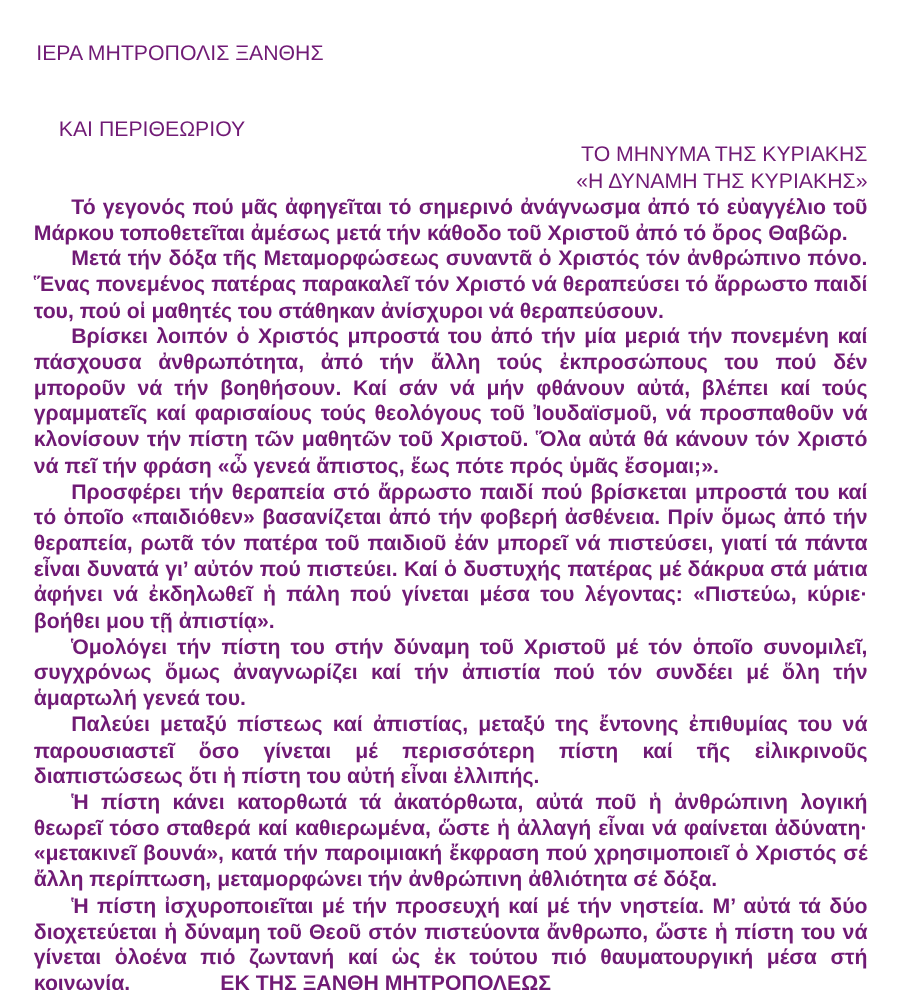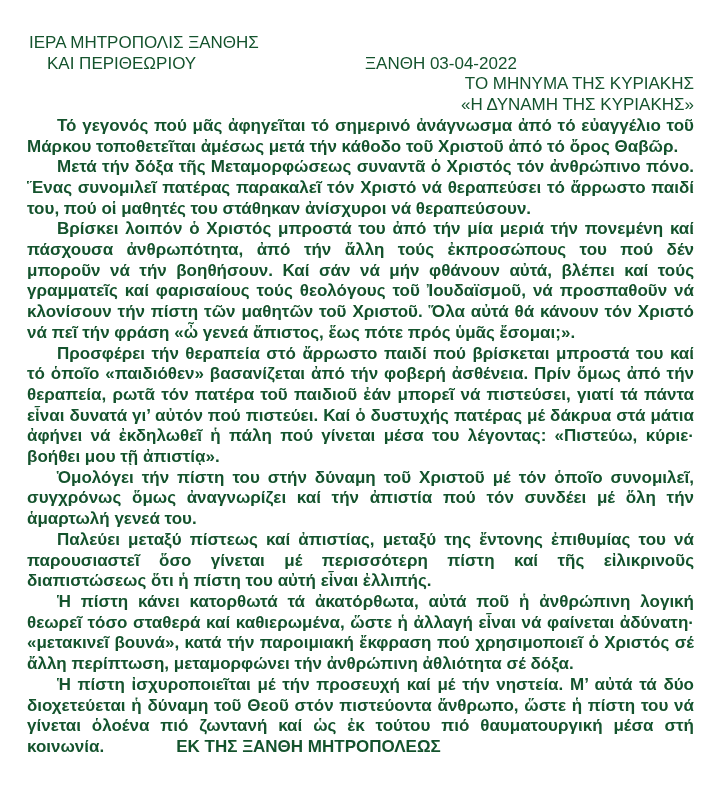--- a/index.html
+++ b/index.html
@@ -11,31 +11,32 @@
     overflow: hidden;
   }
   .doc {
     box-sizing: border-box;
     width: 720px;
     height: 792px;
     padding: 33px 26px 0 27px;
     font-family: "Liberation Sans", "DejaVu Sans", sans-serif;
     font-size: 17px;
     line-height: 20.7px;
-    color: #14532d;
+    color: #701a75;
     -webkit-font-smoothing: antialiased;
   }
   .hdr-line1 {
     padding-left: 2px;
     white-space: nowrap;
   }
   .hdr-line2 {
     position: relative;
     padding-left: 20px;
     white-space: nowrap;
+    margin-top: 40px;
   }
   .hdr-date {
     position: absolute;
     left: 338px;
     top: 0;
   }
   .hdr-title, .hdr-subtitle {
     text-align: right;
   }
   .body-text p {
@@ -53,29 +54,28 @@
 </style>
 </head>
 <body>
 
 <div class="doc">
 
   <div class="hdr">
     <div class="hdr-line1">ΙΕΡΑ ΜΗΤΡΟΠΟΛΙΣ ΞΑΝΘΗΣ</div>
     <div class="hdr-line2">
       <span>ΚΑΙ ΠΕΡΙΘΕΩΡΙΟΥ</span>
-      <span class="hdr-date">ΞΑΝΘΗ 03-04-2022</span>
     </div>
     <div class="hdr-title">ΤΟ ΜΗΝΥΜΑ ΤΗΣ ΚΥΡΙΑΚΗΣ</div>
     <div class="hdr-subtitle">«Η ΔΥΝΑΜΗ ΤΗΣ ΚΥΡΙΑΚΗΣ»</div>
   </div>
 
   <div class="body-text">
     <p>Τό γεγονός πού μᾶς ἀφηγεῖται τό σημερινό ἀνάγνωσμα ἀπό τό εὐαγγέλιο τοῦ Μάρκου τοποθετεῖται ἀμέσως μετά τήν κάθοδο τοῦ Χριστοῦ ἀπό τό ὄρος Θαβῶρ.</p>
-    <p>Μετά τήν δόξα τῆς Μεταμορφώσεως συναντᾶ ὁ Χριστός τόν ἀνθρώπινο πόνο. Ἕνας συνομιλεῖ πατέρας παρακαλεῖ τόν Χριστό νά θεραπεύσει τό ἄρρωστο παιδί του, πού οἱ μαθητές του στάθηκαν ἀνίσχυροι νά θεραπεύσουν.</p>
+    <p>Μετά τήν δόξα τῆς Μεταμορφώσεως συναντᾶ ὁ Χριστός τόν ἀνθρώπινο πόνο. Ἕνας πονεμένος πατέρας παρακαλεῖ τόν Χριστό νά θεραπεύσει τό ἄρρωστο παιδί του, πού οἱ μαθητές του στάθηκαν ἀνίσχυροι νά θεραπεύσουν.</p>
     <p>Βρίσκει λοιπόν ὁ Χριστός μπροστά του ἀπό τήν μία μεριά τήν πονεμένη καί πάσχουσα ἀνθρωπότητα, ἀπό τήν ἄλλη τούς ἐκπροσώπους του πού δέν μποροῦν νά τήν βοηθήσουν. Καί σάν νά μήν φθάνουν αὐτά, βλέπει καί τούς γραμματεῖς καί φαρισαίους τούς θεολόγους τοῦ Ἰουδαϊσμοῦ, νά προσπαθοῦν νά κλονίσουν τήν πίστη τῶν μαθητῶν τοῦ Χριστοῦ. Ὅλα αὐτά θά κάνουν τόν Χριστό νά πεῖ τήν φράση «ὦ γενεά ἄπιστος, ἕως πότε πρός ὑμᾶς ἔσομαι;».</p>
     <p>Προσφέρει τήν θεραπεία στό ἄρρωστο παιδί πού βρίσκεται μπροστά του καί τό ὁποῖο «παιδιόθεν» βασανίζεται ἀπό τήν φοβερή ἀσθένεια. Πρίν ὅμως ἀπό τήν θεραπεία, ρωτᾶ τόν πατέρα τοῦ παιδιοῦ ἐάν μπορεῖ νά πιστεύσει, γιατί τά πάντα εἶναι δυνατά γι’ αὐτόν πού πιστεύει. Καί ὁ δυστυχής πατέρας μέ δάκρυα στά μάτια ἀφήνει νά ἐκδηλωθεῖ ἡ πάλη πού γίνεται μέσα του λέγοντας: «Πιστεύω, κύριε· βοήθει μου τῇ ἀπιστίᾳ».</p>
     <p>Ὁμολόγει τήν πίστη του στήν δύναμη τοῦ Χριστοῦ μέ τόν ὁποῖο συνομιλεῖ, συγχρόνως ὅμως ἀναγνωρίζει καί τήν ἀπιστία πού τόν συνδέει μέ ὅλη τήν ἁμαρτωλή γενεά του.</p>
     <p>Παλεύει μεταξύ πίστεως καί ἀπιστίας, μεταξύ της ἔντονης ἐπιθυμίας του νά παρουσιαστεῖ ὅσο γίνεται μέ περισσότερη πίστη καί τῆς εἰλικρινοῦς διαπιστώσεως ὅτι ἡ πίστη του αὐτή εἶναι ἐλλιπής.</p>
     <p>Ἡ πίστη κάνει κατορθωτά τά ἀκατόρθωτα, αὐτά ποῦ ἡ ἀνθρώπινη λογική θεωρεῖ τόσο σταθερά καί καθιερωμένα, ὥστε ἡ ἀλλαγή εἶναι νά φαίνεται ἀδύνατη· «μετακινεῖ βουνά», κατά τήν παροιμιακή ἔκφραση πού χρησιμοποιεῖ ὁ Χριστός σέ ἄλλη περίπτωση, μεταμορφώνει τήν ἀνθρώπινη ἀθλιότητα σέ δόξα.</p>
     <p><span>Ἡ πίστη ἰσχυροποιεῖται μέ τήν προσευχή καί μέ τήν νηστεία. Μ’ αὐτά τά δύο διοχετεύεται ἡ δύναμη τοῦ Θεοῦ στόν πιστεύοντα ἄνθρωπο, ὥστε ἡ πίστη του νά γίνεται ὁλοένα πιό ζωντανή καί ὡς ἐκ τούτου πιό θαυματουργική μέσα στή κοινωνία.</span><span class="signature">ΕΚ ΤΗΣ ΞΑΝΘΗ ΜΗΤΡΟΠΟΛΕΩΣ</span></p>
   </div>
 
 </div>
 

